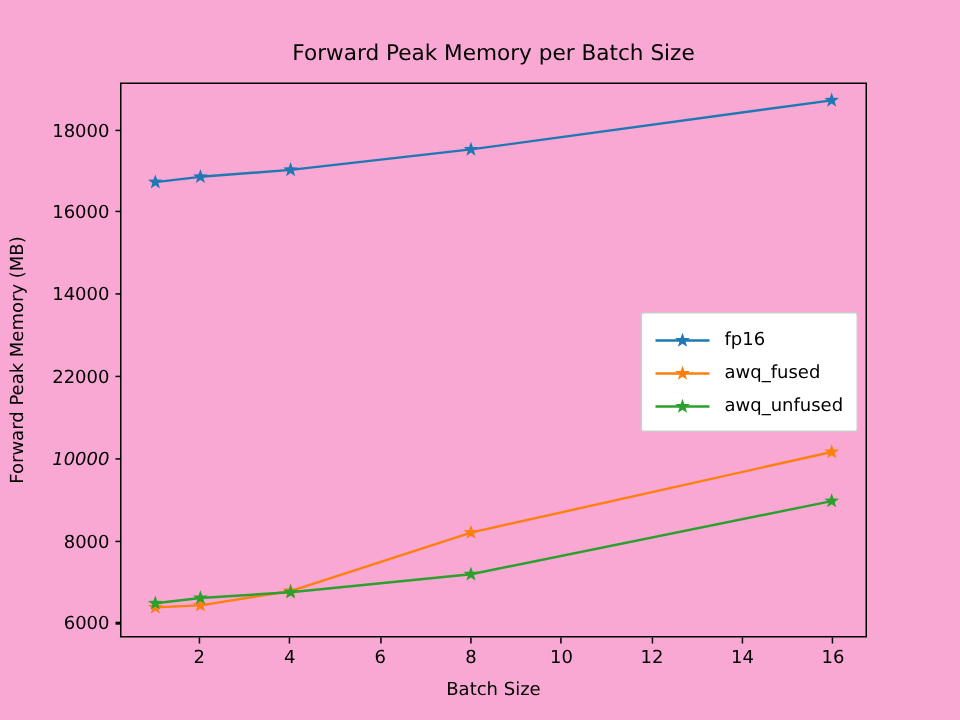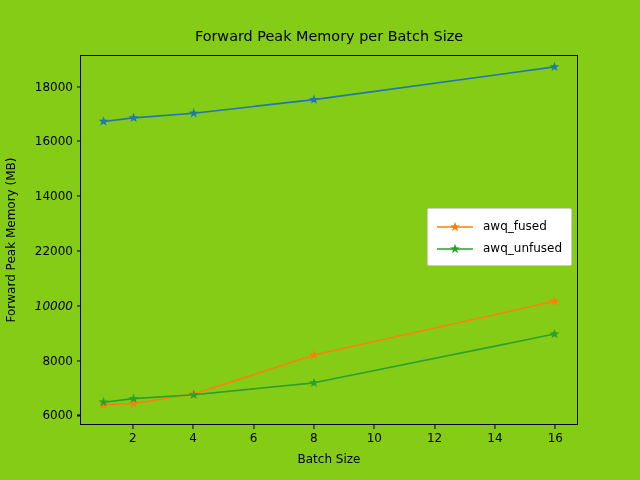--- a/index.html
+++ b/index.html
@@ -10,21 +10,21 @@
   body {
     width: 640px;
     height: 480px;
     overflow: hidden;
     font-family: "DejaVu Sans", sans-serif;
   }
   #figure {
     position: relative;
     width: 640px;
     height: 480px;
-    background: #84cc16;
+    background: #f9a8d4;
   }
   #chart-title {
     position: absolute;
     left: 80px;
     top: 28px;
     width: 498px;
     text-align: center;
     font-size: 14.4px;
     color: #000000;
     white-space: nowrap;
@@ -219,20 +219,27 @@
           <path d="M113.18,335.47L114.42,338.98L118.13,339.07L115.18,341.32L116.24,344.88L113.18,342.77L110.13,344.88L111.18,341.32L108.24,339.07L111.95,338.98Z" fill="#2ca02c" stroke="none"></path>
           <path d="M233.91,323.41L235.14,326.92L238.85,327.01L235.91,329.26L236.97,332.82L233.91,330.71L230.85,332.82L231.91,329.26L228.96,327.01L232.67,326.92Z" fill="#2ca02c" stroke="none"></path>
           <path d="M475.36,274.36L476.60,277.86L480.31,277.95L477.36,280.20L478.42,283.76L475.36,281.66L472.31,283.76L473.37,280.20L470.42,277.95L474.13,277.86Z" fill="#2ca02c" stroke="none"></path>
         </g>
       </svg>
   </div>
 
   <div id="legend">
       <div class="legend-row">
         <div class="legend-sample"><svg width="38" height="14" viewBox="0 0 38 14">
+            <line x1="1" y1="7" x2="37" y2="7" stroke="#1f77b4" stroke-width="1.6"></line>
+            <path d="M19.00,1.80L20.23,5.30L23.95,5.39L21.00,7.65L22.06,11.21L19.00,9.10L15.94,11.21L17.00,7.65L14.05,5.39L17.77,5.30Z" fill="#1f77b4"></path>
+          </svg></div>
+        <span class="legend-text">fp16</span>
+      </div>
+      <div class="legend-row">
+        <div class="legend-sample"><svg width="38" height="14" viewBox="0 0 38 14">
             <line x1="1" y1="7" x2="37" y2="7" stroke="#ff7f0e" stroke-width="1.6"></line>
             <path d="M19.00,1.80L20.23,5.30L23.95,5.39L21.00,7.65L22.06,11.21L19.00,9.10L15.94,11.21L17.00,7.65L14.05,5.39L17.77,5.30Z" fill="#ff7f0e"></path>
           </svg></div>
         <span class="legend-text">awq_fused</span>
       </div>
       <div class="legend-row">
         <div class="legend-sample"><svg width="38" height="14" viewBox="0 0 38 14">
             <line x1="1" y1="7" x2="37" y2="7" stroke="#2ca02c" stroke-width="1.6"></line>
             <path d="M19.00,1.80L20.23,5.30L23.95,5.39L21.00,7.65L22.06,11.21L19.00,9.10L15.94,11.21L17.00,7.65L14.05,5.39L17.77,5.30Z" fill="#2ca02c"></path>
           </svg></div>

